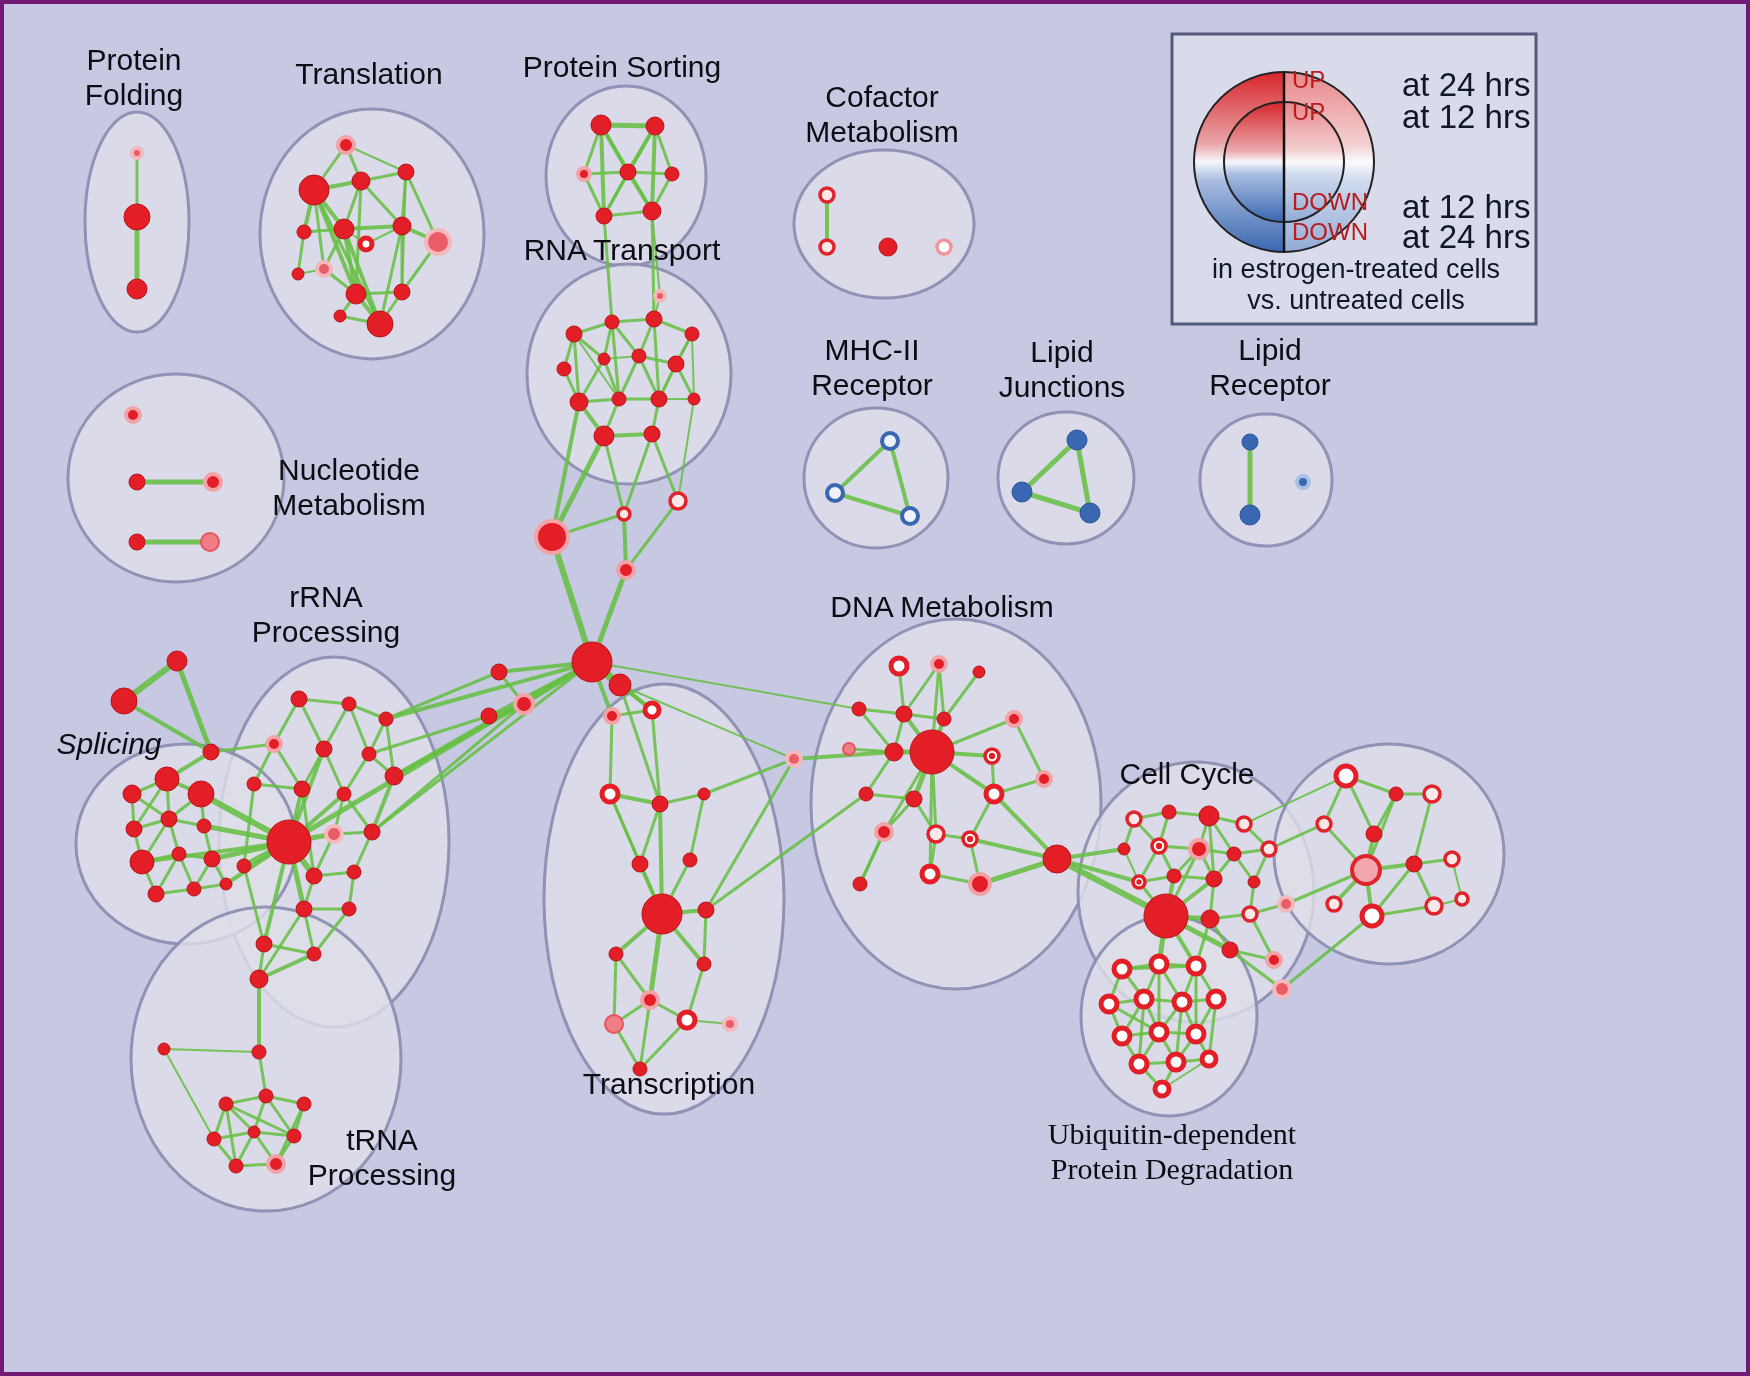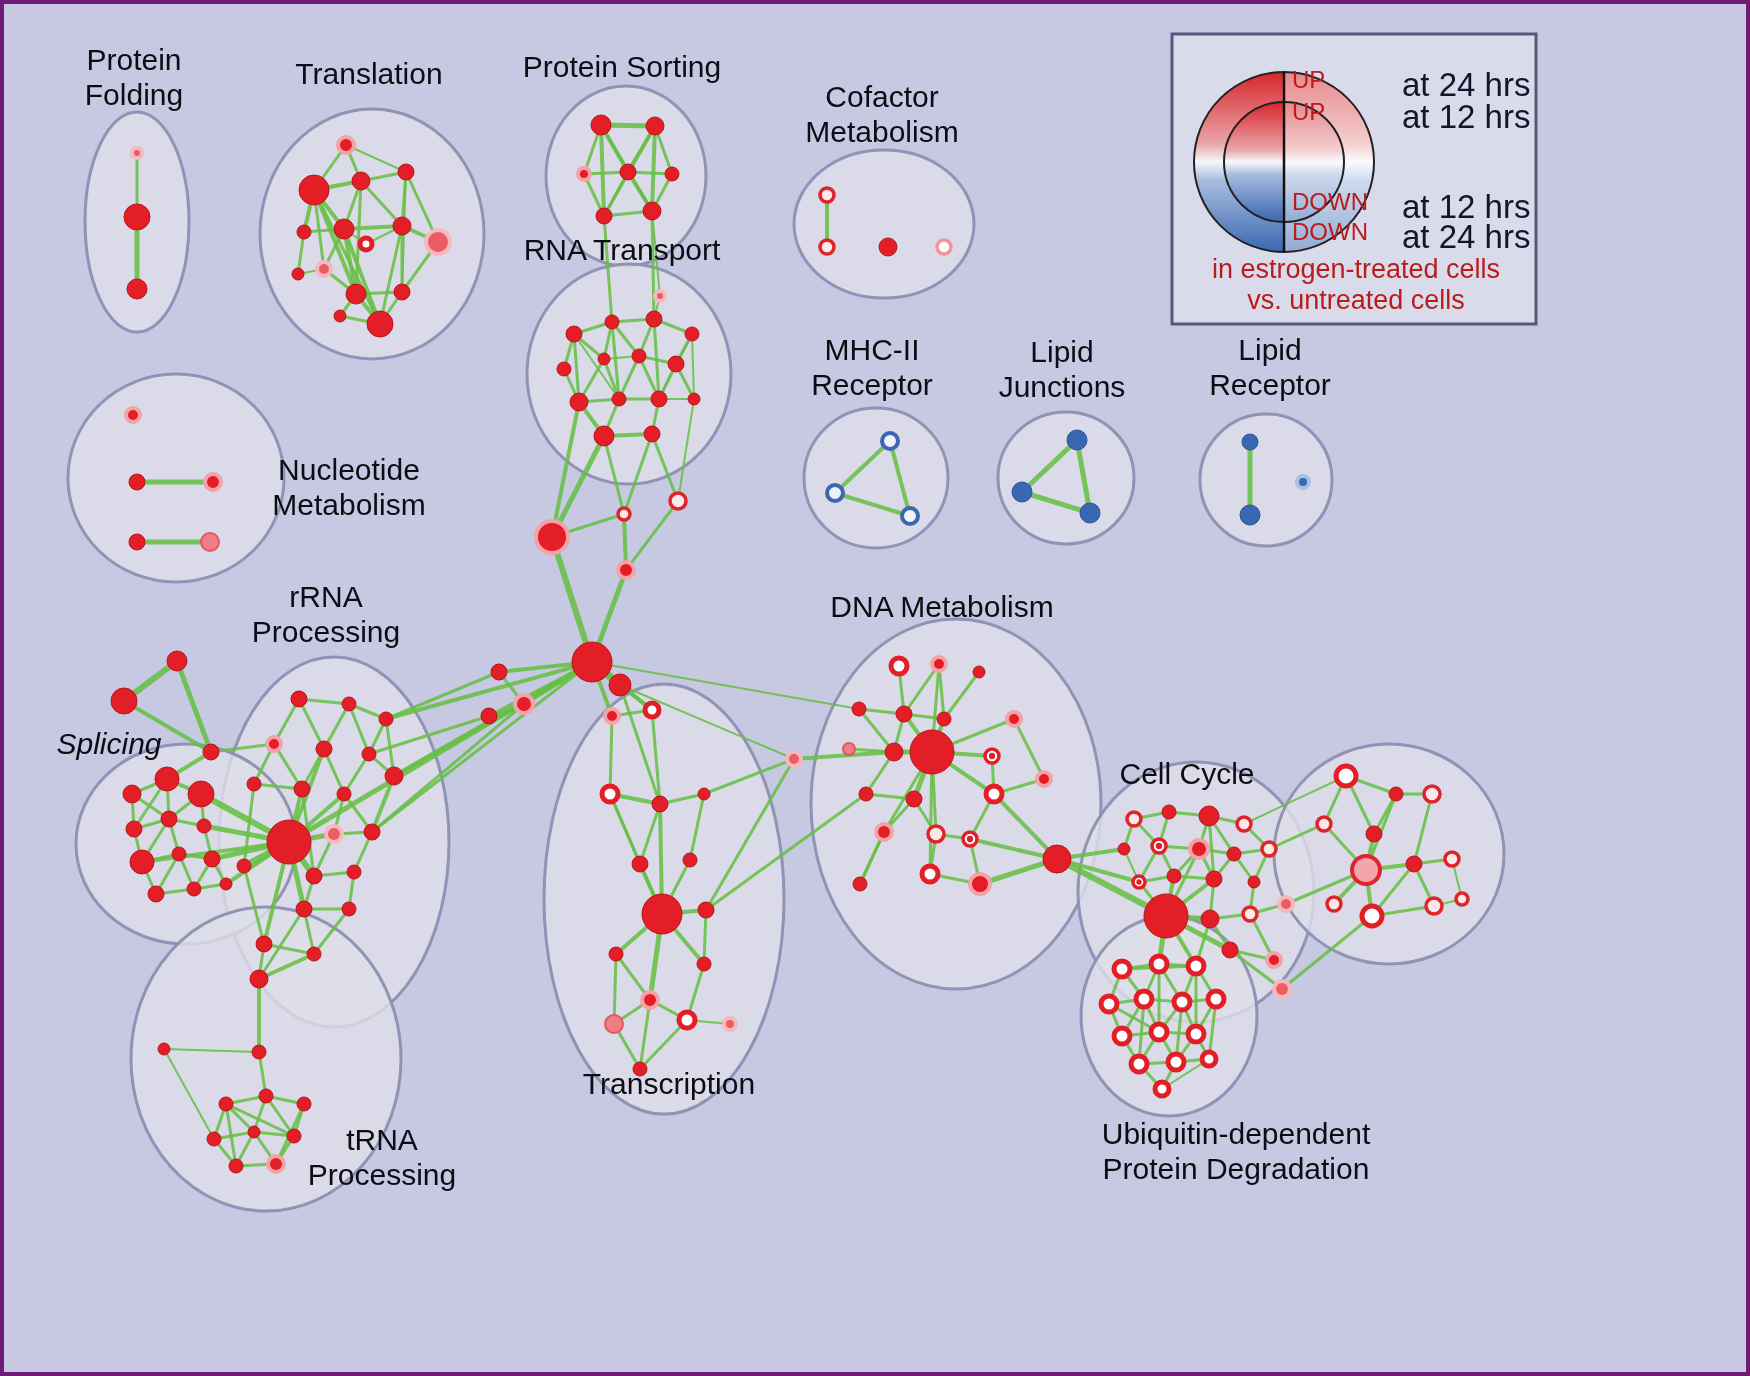--- a/index.html
+++ b/index.html
@@ -9,21 +9,21 @@
     font-family:"Liberation Sans",sans-serif;
   }
   #net-svg{position:absolute;left:0;top:0;}
   #labels{position:absolute;left:0;top:0;width:100%;height:100%;pointer-events:none;}
   .cluster-label{
     position:absolute;transform:translateX(-50%);text-align:center;
     font-size:30px;line-height:1.17;color:#0c0c12;white-space:pre-line;
   }
   .legend-word{position:absolute;font-size:24px;color:#b91c1c;}
   .legend-time{position:absolute;font-size:33px;color:#0f172a;}
-  .legend-footer{position:absolute;transform:translateX(-50%);font-size:27px;color:#b91c1c;text-align:center;white-space:nowrap;}
+  .legend-footer{position:absolute;transform:translateX(-50%);font-size:27px;color:#0f172a;text-align:center;white-space:nowrap;}
 </style>
 </head>
 <body>
 
 <div id="stage">
   <svg id="net-svg" width="1750" height="1376" viewBox="0 0 1750 1376">
       <defs>
         <linearGradient id="ud" x1="0" y1="0" x2="0" y2="1">
           <stop offset="0" stop-color="#d6262c"></stop>
           <stop offset="0.4" stop-color="#eaa6a9"></stop>
@@ -672,21 +672,21 @@
       <div class="cluster-label" style="left: 345px; top: 448px;">Nucleotide
 Metabolism</div>
       <div class="cluster-label" style="left: 322px; top: 575px;">rRNA
 Processing</div>
       <div class="cluster-label" style="left: 105px; top: 722px; font-style: italic;">Splicing</div>
       <div class="cluster-label" style="left: 378px; top: 1118px;">tRNA
 Processing</div>
       <div class="cluster-label" style="left: 665px; top: 1062px;">Transcription</div>
       <div class="cluster-label" style="left: 938px; top: 585px;">DNA Metabolism</div>
       <div class="cluster-label" style="left: 1183px; top: 752px;">Cell Cycle</div>
-      <div class="cluster-label" style="left: 1232px; top: 1112px;">Ubiquitin-dependent
+      <div class="cluster-label" style="left: 1168px; top: 1112px; font-family: Liberation Serif, serif;">Ubiquitin-dependent
 Protein Degradation</div>
       <div class="legend-word" style="left: 1288px; top: 62px;">UP</div>
       <div class="legend-time" style="left: 1398px; top: 62px;">at 24 hrs</div>
       <div class="legend-word" style="left: 1288px; top: 94px;">UP</div>
       <div class="legend-time" style="left: 1398px; top: 94px;">at 12 hrs</div>
       <div class="legend-word" style="left: 1288px; top: 184px;">DOWN</div>
       <div class="legend-time" style="left: 1398px; top: 184px;">at 12 hrs</div>
       <div class="legend-word" style="left: 1288px; top: 214px;">DOWN</div>
       <div class="legend-time" style="left: 1398px; top: 214px;">at 24 hrs</div>
       <div class="legend-footer" style="left: 1352px; top: 250px;">in estrogen-treated cells</div>

